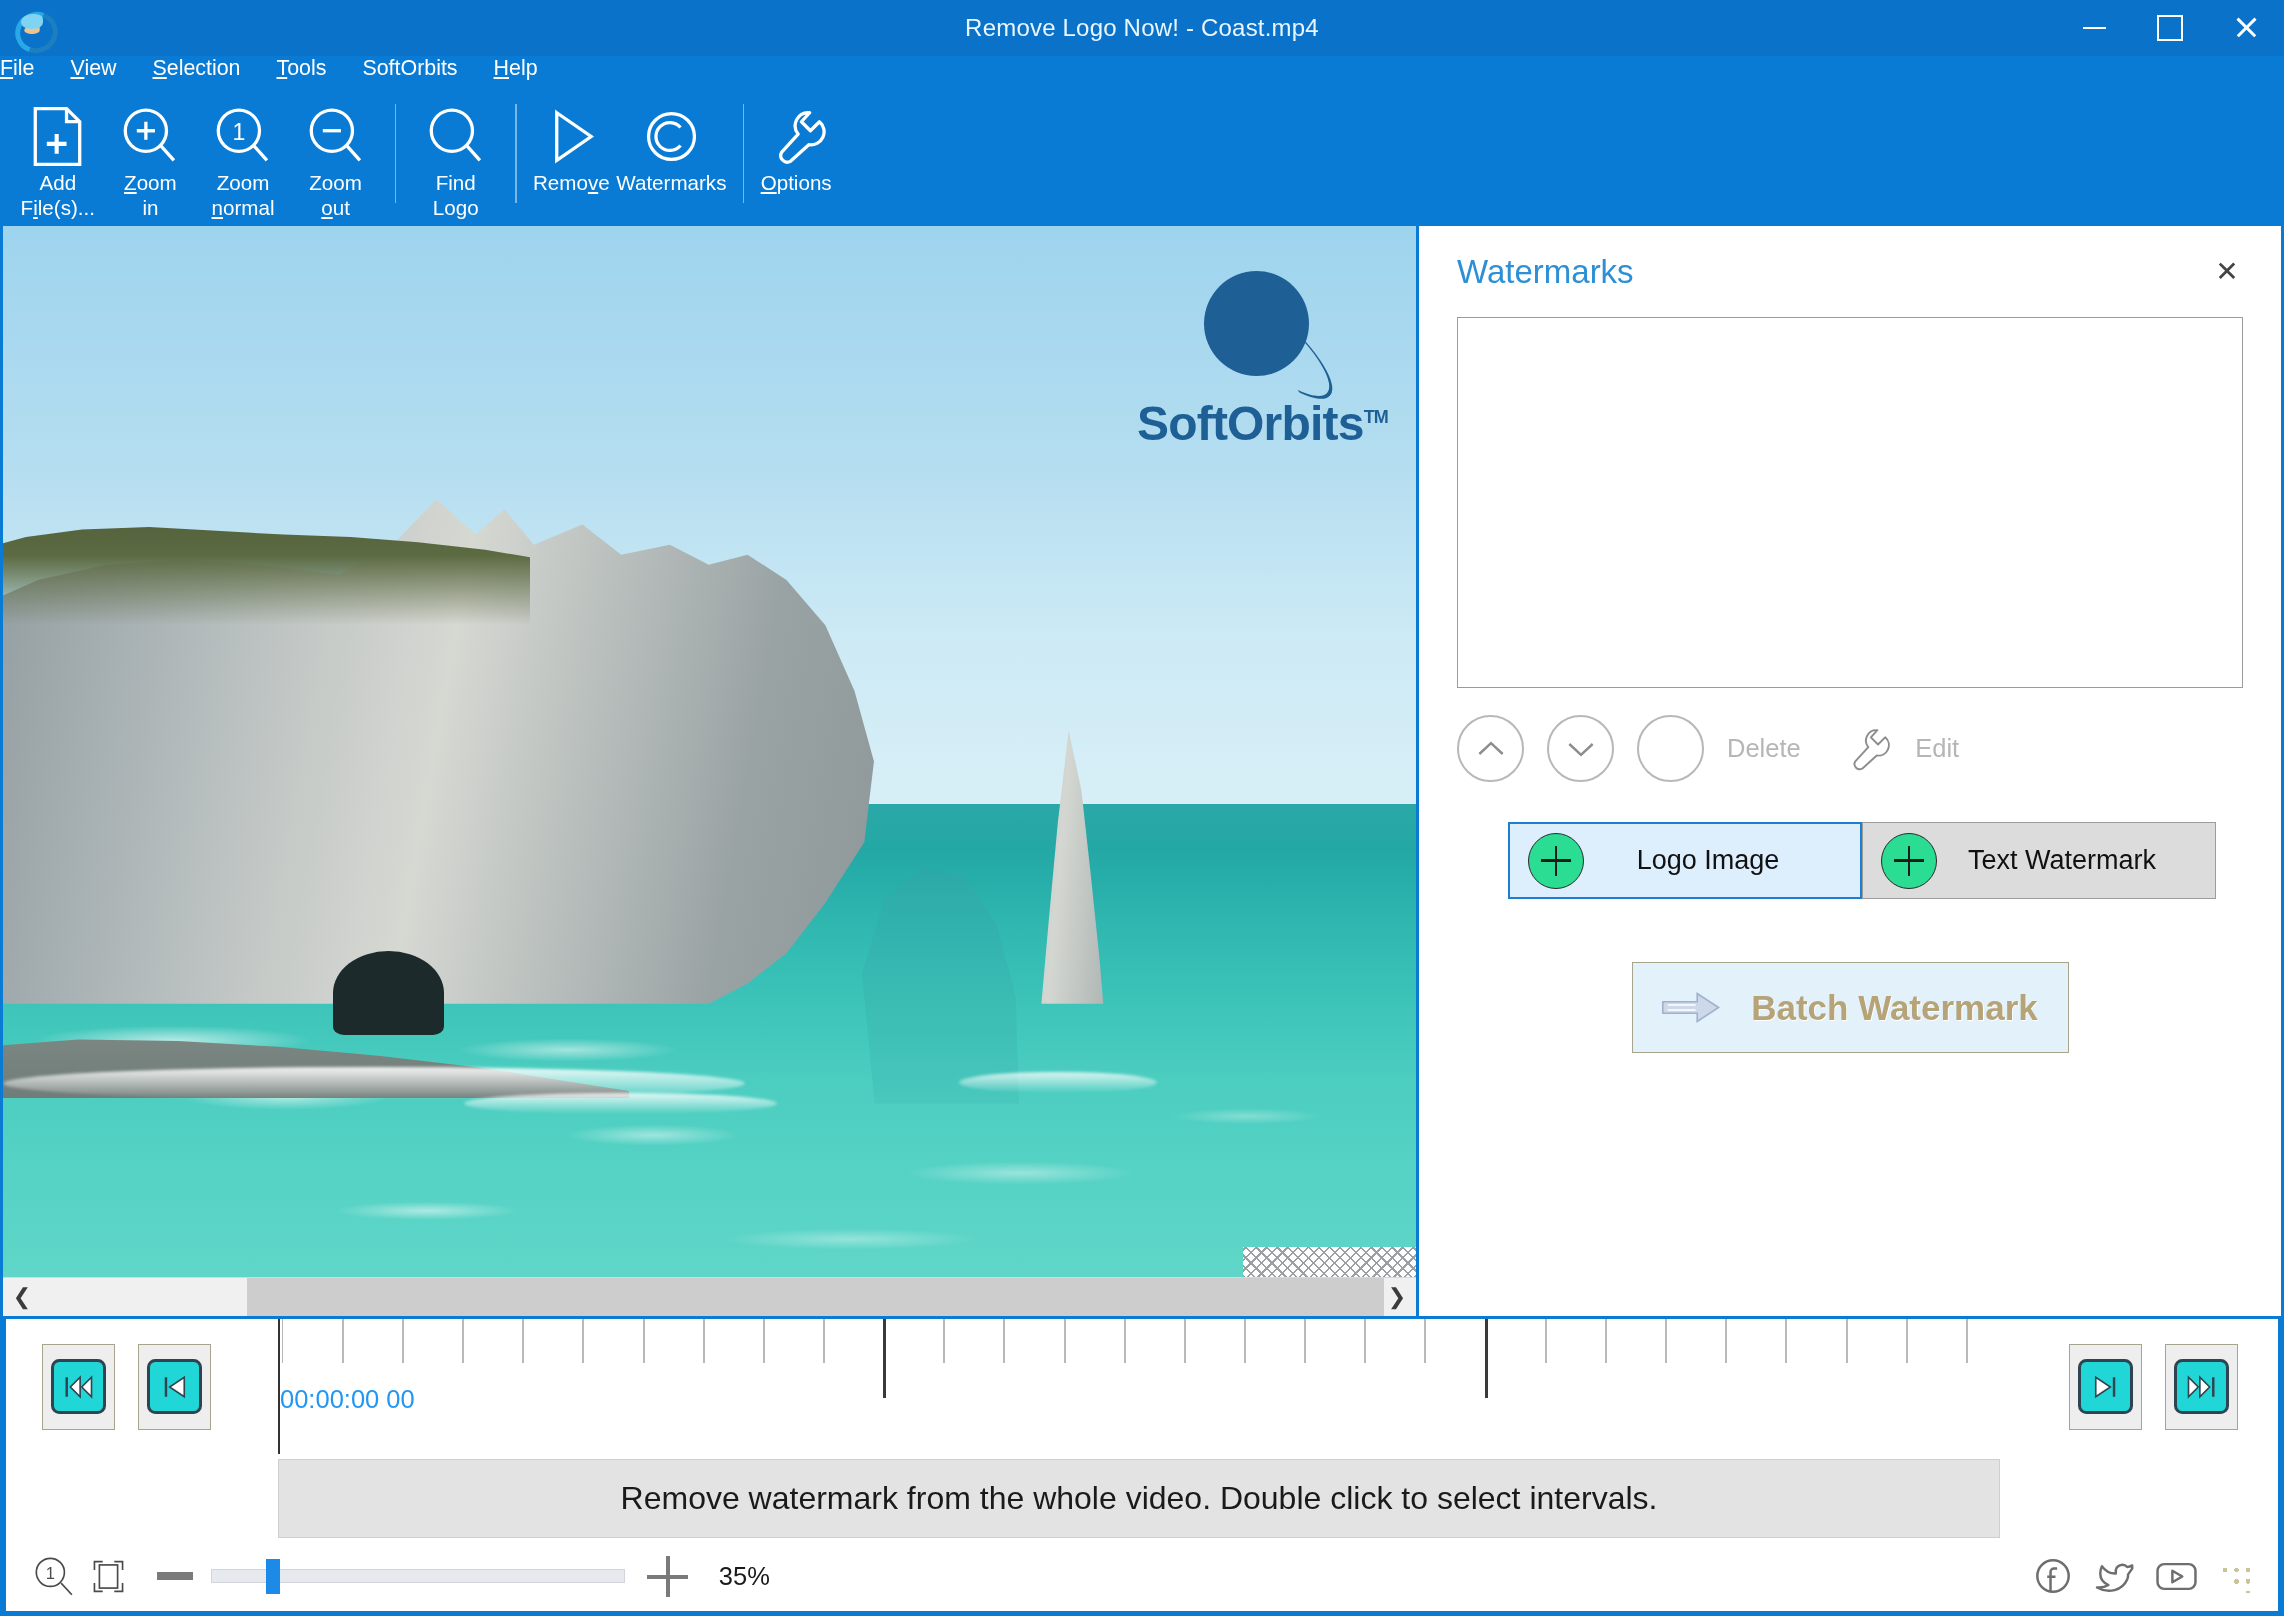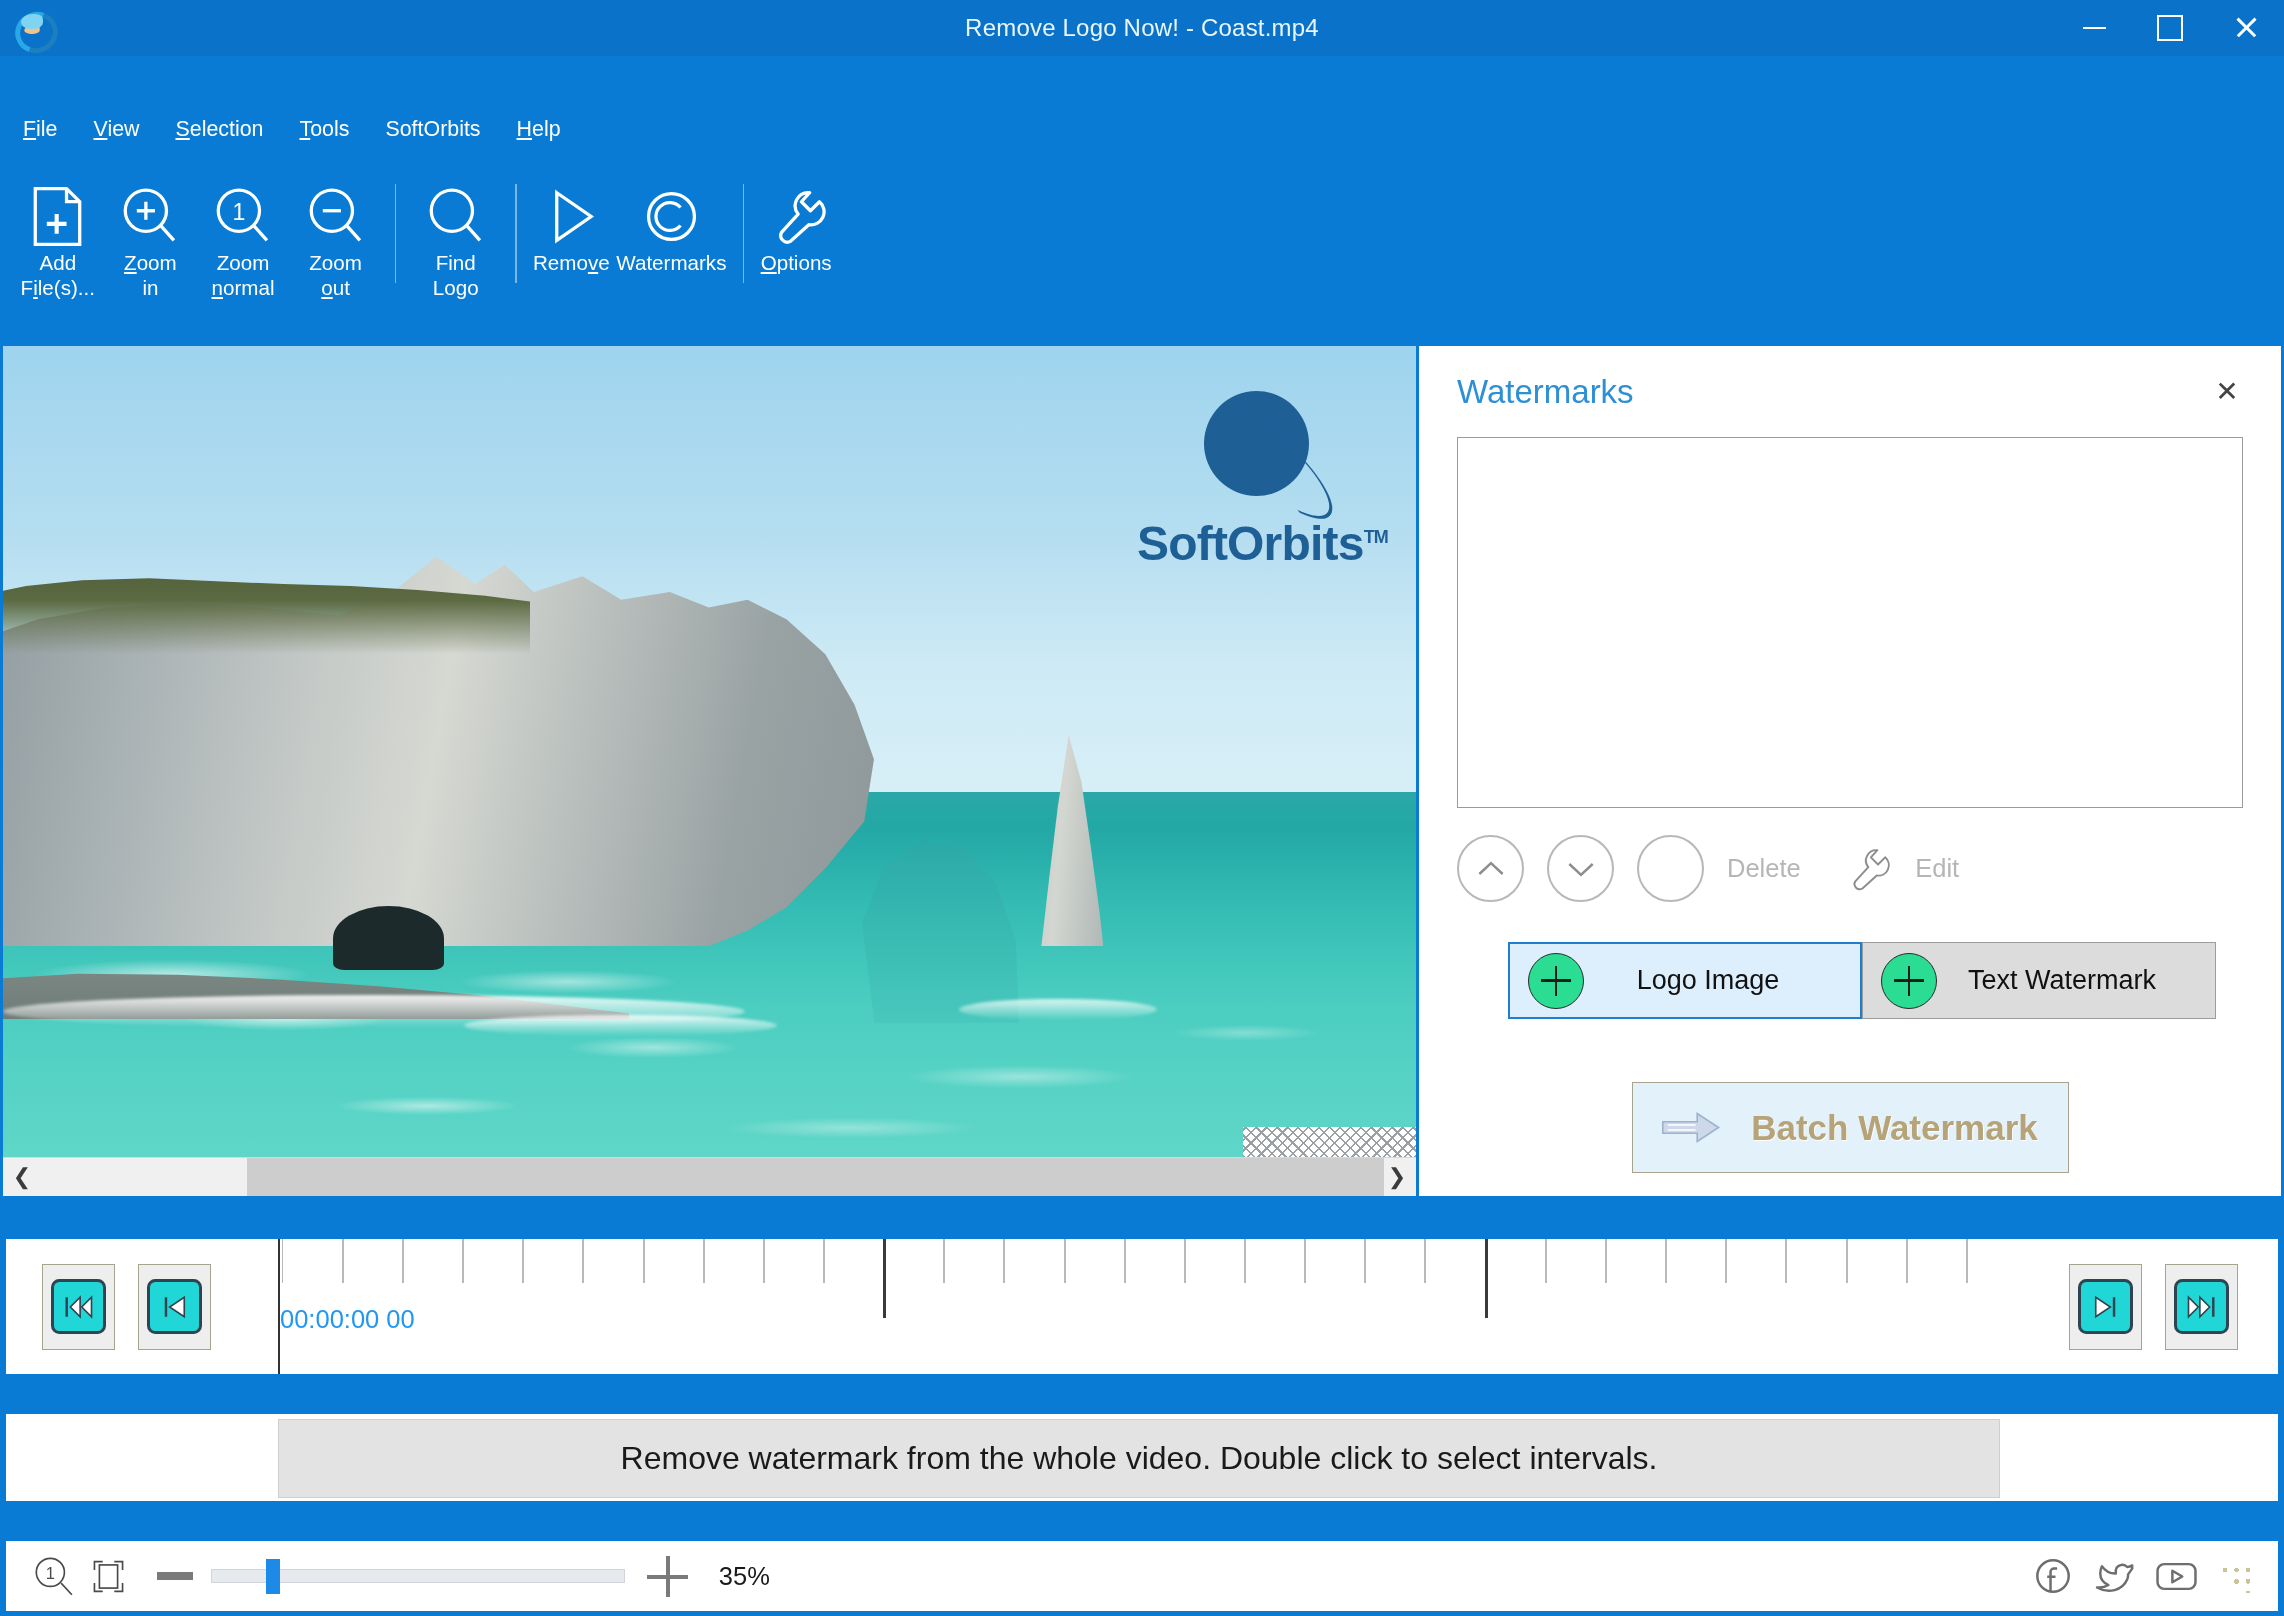--- a/index.html
+++ b/index.html
@@ -4,21 +4,21 @@
 <style>
   html,body{margin:0;padding:0;}
   body{
     width:2284px;height:1617px;overflow:hidden;
     font-family:"Liberation Sans", sans-serif;
     background:#0a7bd4;
   }
   .app{
     position:relative;width:2284px;height:1617px;
     background:#0a7bd4;
-    display:flex;flex-direction:column;gap:40px;
+    display:flex;flex-direction:column;
   }
 
   
   .titlebar{
     height:56px;flex:0 0 56px;position:relative;
     background:#0a72c8;
     display:flex;align-items:center;
   }
   .app-icon{
     width:38px;height:38px;margin-left:13px;position:relative;flex:0 0 auto;
@@ -48,22 +48,22 @@
   .wb-max{width:21.4px;height:21.4px;border:2.5px solid #fff;}
   .wb-close{position:relative;width:25px;height:25px;}
   .wb-close:before,.wb-close:after{
     content:"";position:absolute;left:0;top:10.7px;width:25px;height:2.5px;background:#fff;
   }
   .wb-close:before{transform:rotate(45deg);}
   .wb-close:after{transform:rotate(-45deg);}
 
   
   .menubar{
-    height:46px;flex:0 0 46px;display:flex;align-items:flex-end;
-    padding-left:23px;background:#0a7bd4;
+    height:46px;flex:0 0 46px;display:flex;align-items:flex-start;
+    background:#0a7bd4;
   }
   .menuitem{
     color:#ffffff;font-size:21.4px;margin-right:36px;cursor:default;
     white-space:nowrap;
   }
   .menuitem u{text-decoration:underline;}
 
   
   .toolbar{
     height:124px;flex:0 0 124px;background:#0a7bd4;

